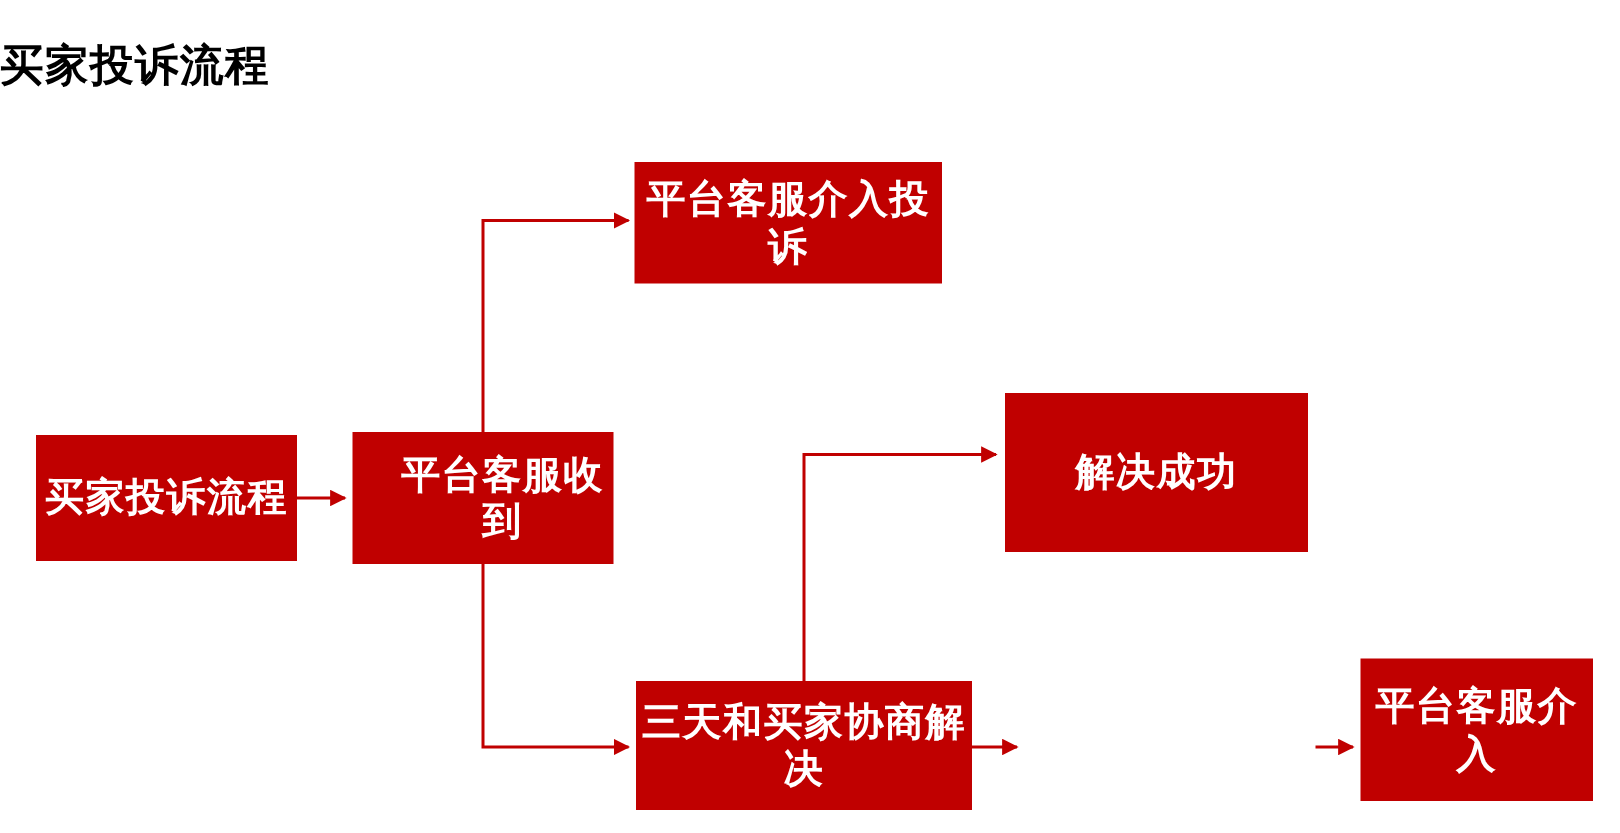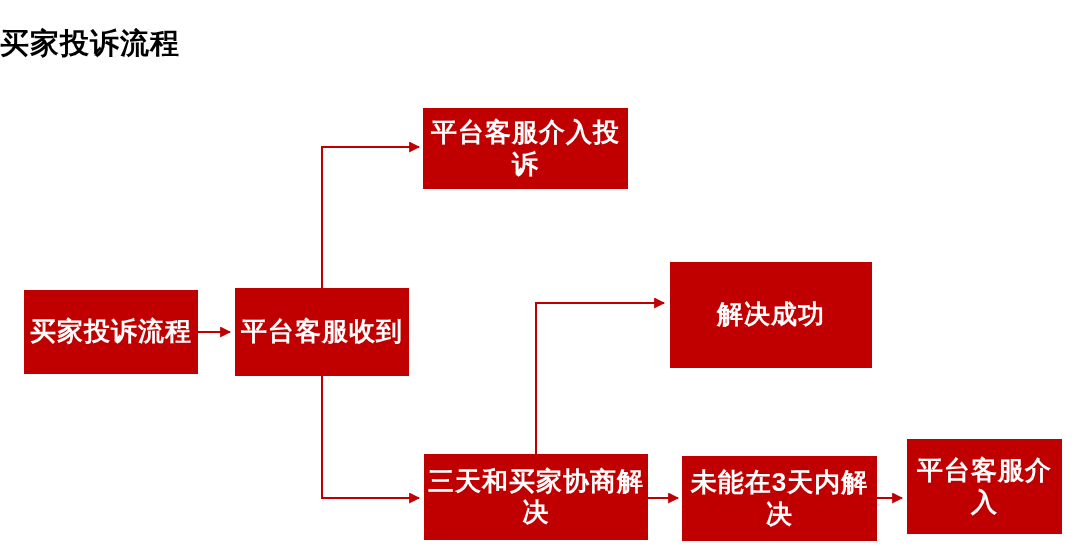--- a/index.html
+++ b/index.html
@@ -56,21 +56,21 @@
     align-items: center;
     justify-content: center;
     text-align: center;
     font-size: 26px;
     font-weight: bold;
     letter-spacing: 1px;
     line-height: 1.2;
   }
   
   .n0 { left: 24px;  top: 290px; width: 174px; height: 84px; }
-  .n1 { left: 235px; top: 288px; width: 174px; height: 88px; }
+  .n1 { left: 235px; top: 288px; width: 174px; height: 88px; padding-left: 26px; }
   .n2 { left: 423px; top: 108px; width: 205px; height: 81px; }
   .n3 { left: 424px; top: 454px; width: 224px; height: 86px; }
   .n4 { left: 670px; top: 262px; width: 202px; height: 106px; }
   .n5 { left: 682px; top: 456px; width: 195px; height: 85px; }
   .n6 { left: 907px; top: 439px; width: 155px; height: 95px; }
 </style>
 </head>
 <body>
 
 <div class="stage">
@@ -89,16 +89,15 @@
     <polyline points="536,454 536,303 664,303" marker-end="url(#arrowhead)"></polyline>
     <polyline points="648,498 678,498" marker-end="url(#arrowhead)"></polyline>
     <polyline points="877,498 902,498" marker-end="url(#arrowhead)"></polyline>
   </svg>
 
   <div class="node n0">买家投诉流程</div>
   <div class="node n1">平台客服收到</div>
   <div class="node n2">平台客服介入投诉</div>
   <div class="node n3">三天和买家协商解决</div>
   <div class="node n4">解决成功</div>
-  <div class="node n5">未能在3天内解决</div>
   <div class="node n6">平台客服介入</div>
 
 </div>
 
 </body></html>

